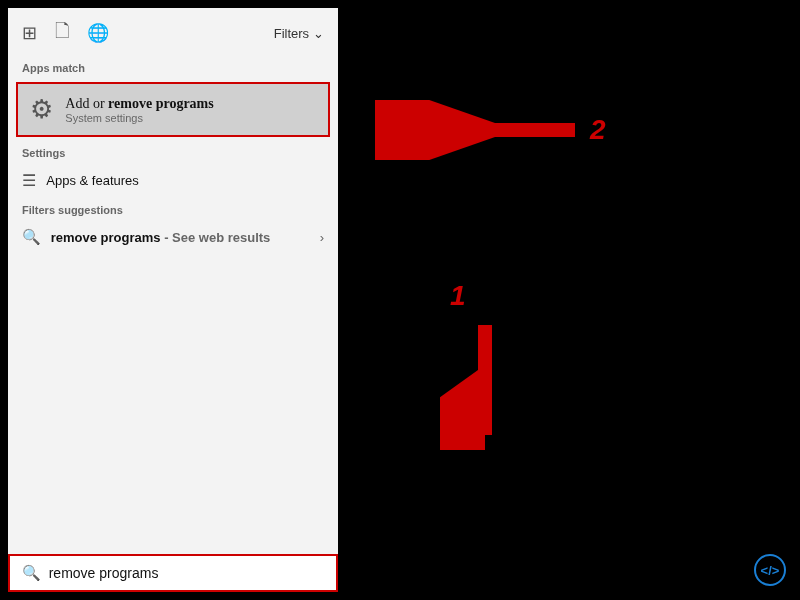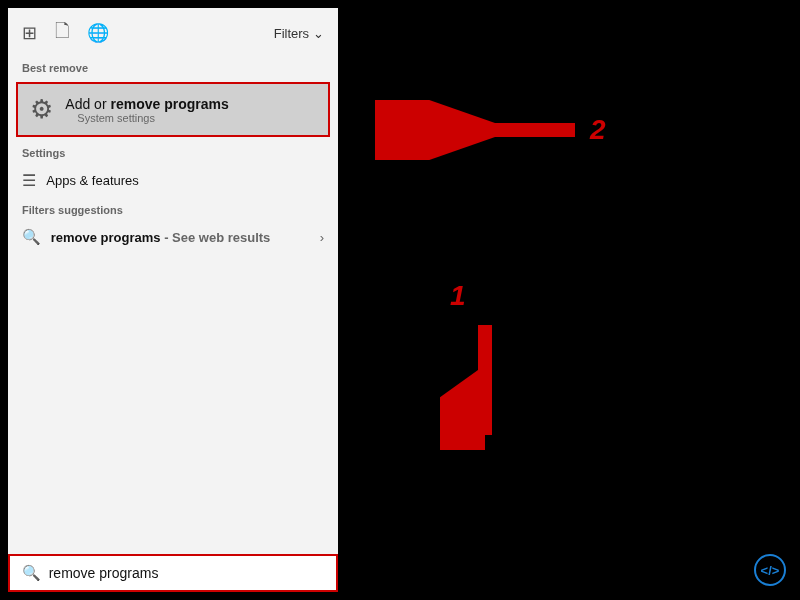--- a/index.html
+++ b/index.html
@@ -80,30 +80,30 @@
     .best-match-icon {
       font-size: 26px;
       color: #555;
       flex-shrink: 0;
     }
 
     .best-match-text .title {
       font-size: 14px;
       color: #111;
       font-weight: 400;
+      font-family: Liberation Serif, serif;
     }
 
     .best-match-text .title strong {
       font-weight: 700;
     }
 
     .best-match-text .subtitle {
       font-size: 11px;
       color: #666;
-      margin-left: 12px;
     }
 
     .settings-label {
       font-size: 11px;
       font-weight: 600;
       color: #666;
       padding: 6px 30px 4px 14px;
     }
 
     .apps-features-item {
@@ -283,21 +283,21 @@
     <span class="top-icon">🗋</span>
     <span class="top-icon">🌐</span>
     <button class="filters-btn">
       <span>Filters</span>
       <span>⌄</span>
     </button>
   </div>
 
   <div class="search-results">
 
-    <div class="section-label">Best remove</div>
+    <div class="section-label">Apps match</div>
 
     <div class="best-match-item">
       <span class="best-match-icon">⚙</span>
       <div class="best-match-text">
         <div class="title">
           <span>Add or </span><strong>remove programs</strong>
         </div>
         <div class="subtitle">System settings</div>
       </div>
     </div>

